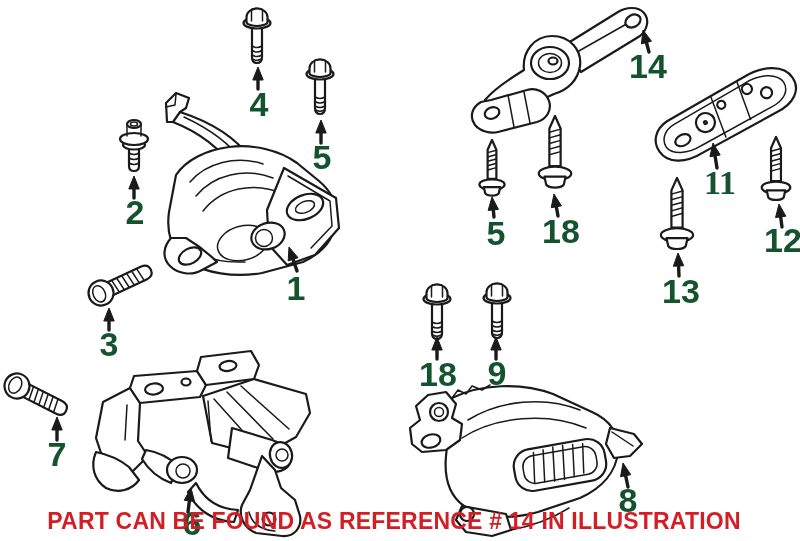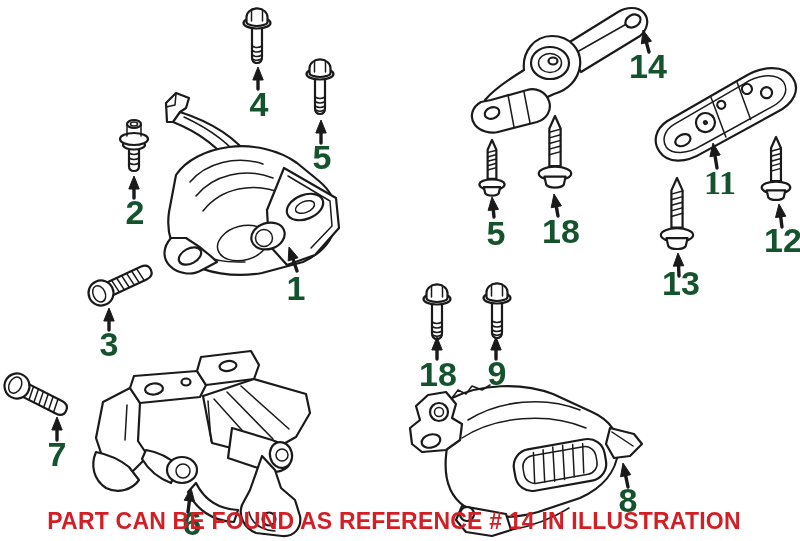--- a/index.html
+++ b/index.html
@@ -197,19 +197,19 @@
       <span class="part-label" style="left: 109px; top: 344px;">3</span>
       <span class="part-label" style="left: 259px; top: 104px;">4</span>
       <span class="part-label" style="left: 322px; top: 157px;">5</span>
       <span class="part-label" style="left: 192px; top: 523px;">6</span>
       <span class="part-label" style="left: 57px; top: 454px;">7</span>
       <span class="part-label" style="left: 628px; top: 500px;">8</span>
       <span class="part-label" style="left: 497px; top: 373px;">9</span>
       <span class="part-label" style="left: 438px; top: 374px;">18</span>
       <span class="part-label" style="left: 720px; top: 183px; font-family: Liberation Serif, serif;">11</span>
       <span class="part-label" style="left: 783px; top: 240px;">12</span>
-      <span class="part-label" style="left: 681px; top: 283px;">13</span>
+      <span class="part-label" style="left: 681px; top: 291px;">13</span>
       <span class="part-label" style="left: 648px; top: 66px;">14</span>
       <span class="part-label" style="left: 561px; top: 231px;">18</span>
       <span class="part-label" style="left: 496px; top: 233px;">5</span>
     </div>
   <div class="caption" style="left: 394px; top: 521px;">PART CAN BE FOUND AS REFERENCE # 14 IN ILLUSTRATION</div>
 </div>
 
 </body></html>

